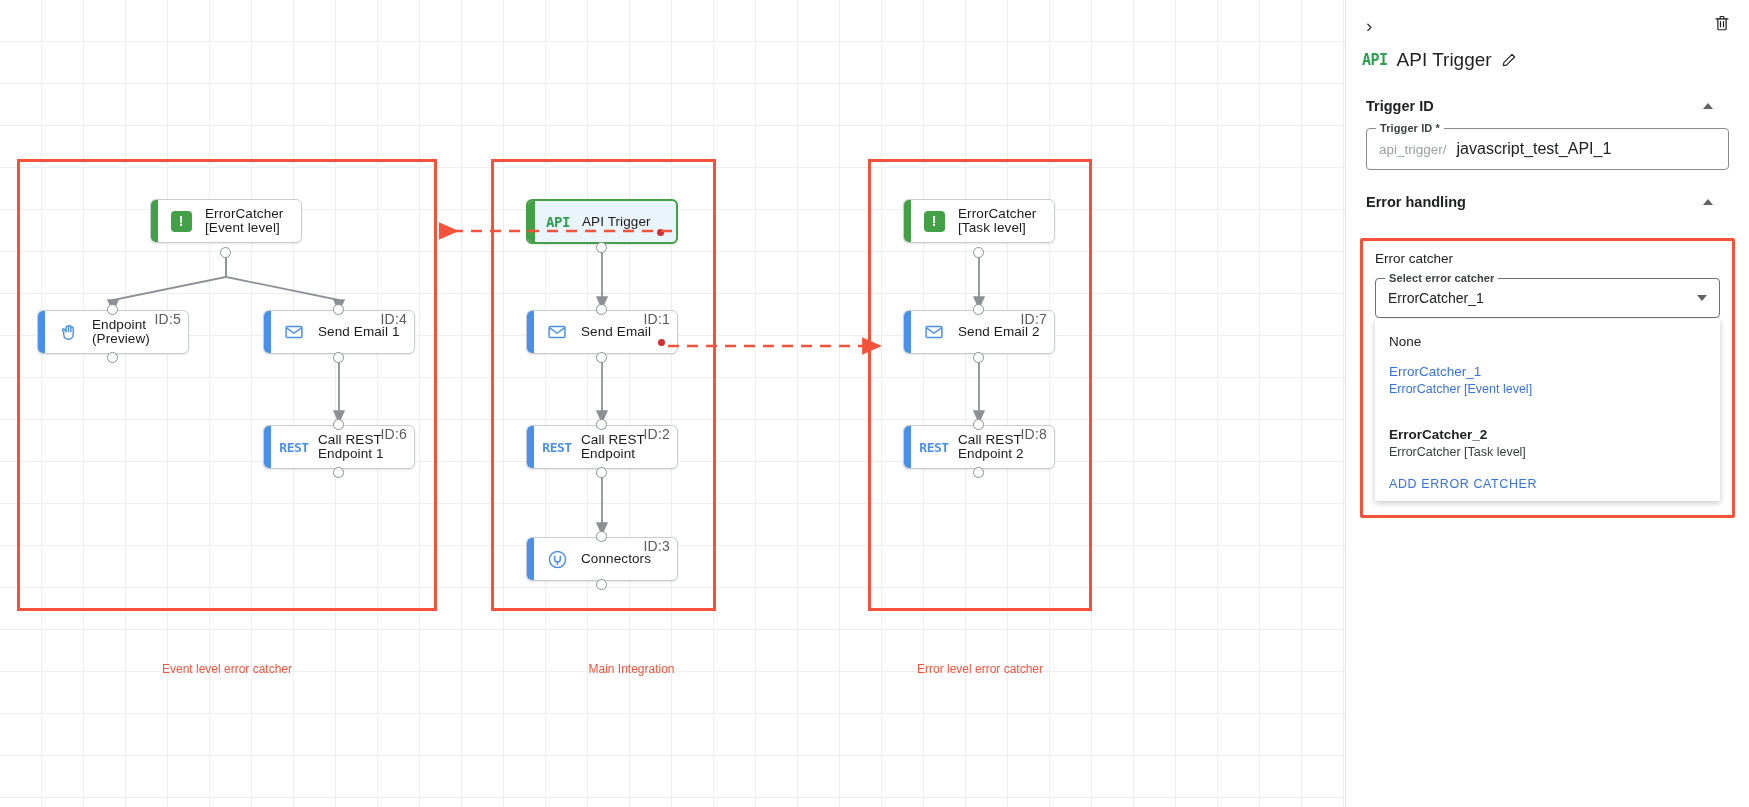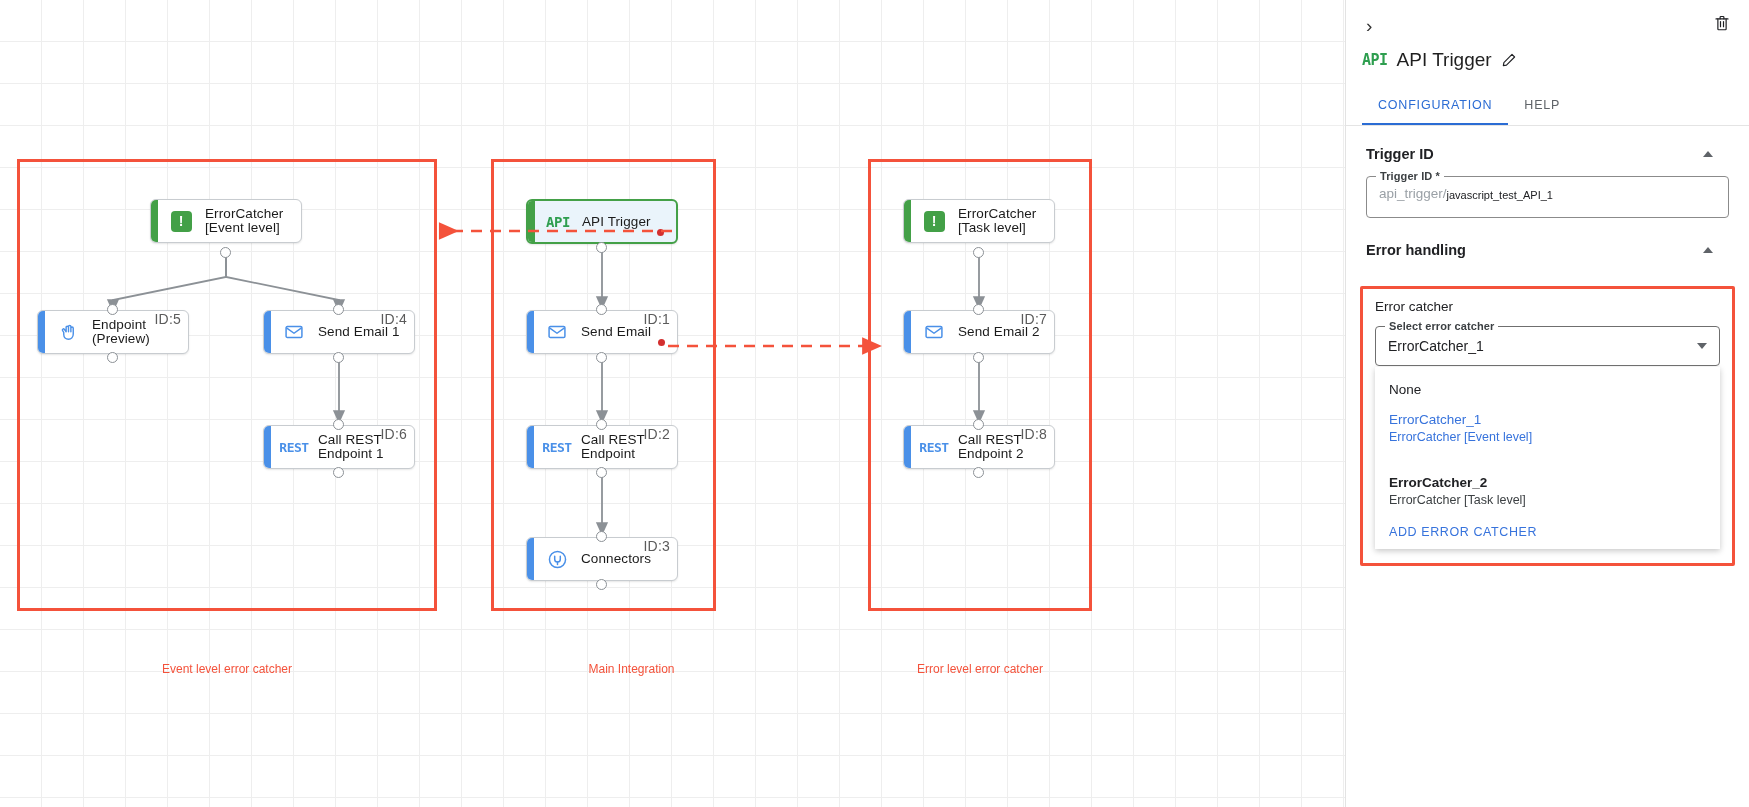--- a/index.html
+++ b/index.html
@@ -181,36 +181,36 @@
     border-right: 5px solid transparent;
     border-bottom: 6px solid #5f6368;
   }
 
   .field-wrap { padding: 0 20px; position: relative; }
   .mat-field {
     position: relative;
     border: 1px solid #8b8b8b;
     border-radius: 4px;
     height: 42px;
-    display: flex; align-items: flex-end;
+    display: flex; align-items: center;
     padding: 16px 12px;
     background: #fff;
   }
   .mat-legend {
     position: absolute;
     top: -7px; left: 9px;
     background: #fff;
     padding: 0 4px;
     font-size: 11px;
     color: #3c4043;
     font-weight: bold;
     letter-spacing: .1px;
   }
   .prefix { color: #9aa0a6; font-size: 13.5px; }
-  .value  { color: #202124; font-size: 11px; margin-left: 0; }
+  .value  { color: #202124; font-size: 16px; margin-left: 10px; }
 
   .err-box {
     margin: 14px 14px 0 14px;
     border: 3px solid #f4523b;
     border-radius: 2px;
     padding: 10px 12px 14px 12px;
     position: relative;
   }
   .err-title { font-size: 13.5px; color: #202124; margin-bottom: 12px; }
 
@@ -459,24 +459,20 @@
     <div class="panel-title-row">
       <span class="gl-api" style="font-size:15px;">API</span>
       <span class="panel-title">API Trigger</span>
       <span class="pencil">
         <svg width="16" height="16" viewBox="0 0 24 24" fill="none" stroke="#202124" stroke-width="1.7" stroke-linecap="round" stroke-linejoin="round">
           <path d="M16.5 3.6l3.9 3.9L8.2 19.7 3.5 20.5l.8-4.7z"></path>
         </svg>
       </span>
     </div>
 
-    <div class="tabs">
-      <div class="tab active">CONFIGURATION</div>
-      <div class="tab">HELP</div>
-    </div>
 
     <div class="section-head">
       <span>Trigger ID</span>
       <span class="caret-up"></span>
     </div>
     <div class="field-wrap">
       <div class="mat-field">
         <span class="mat-legend">Trigger ID *</span>
         <span class="prefix">api_trigger/</span>
         <span class="value">javascript_test_API_1</span>

